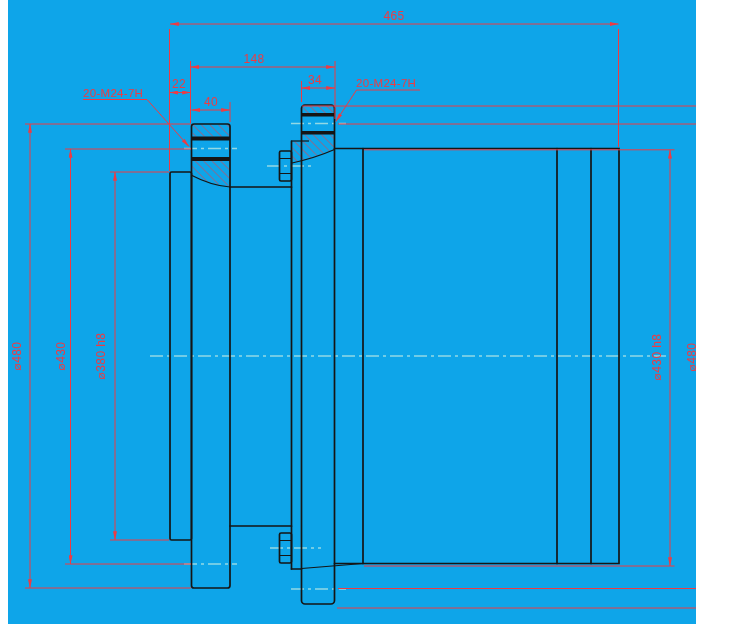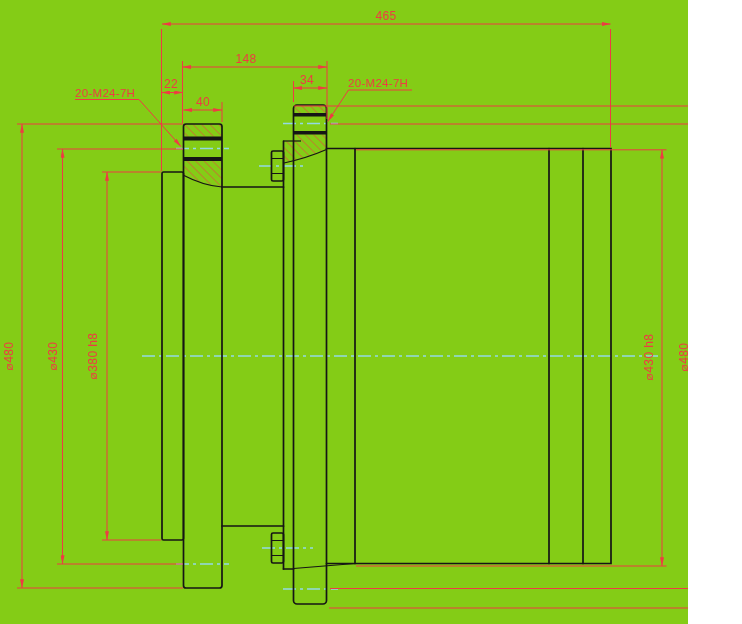--- a/index.html
+++ b/index.html
@@ -1,16 +1,16 @@
 <!DOCTYPE html>
 <html><head>
 <meta charset="utf-8">
 <style>
   html,body{margin:0;padding:0;background:#ffffff;}
-  .stage{position:relative;width:688px;height:624px;background:#84cc16;overflow:hidden;}
+  .stage{position:relative;width:688px;height:624px;background:#0ea5e9;overflow:hidden;margin-left:8px;}
   svg{display:block;font-family:"Liberation Sans","DejaVu Sans",sans-serif;}
   .dimtext{fill:#ee3b43;font-size:12px;letter-spacing:.4px;}
   .notetext{fill:#ee3b43;font-size:11.5px;letter-spacing:.3px;}
   .outl{stroke:#151515;stroke-width:1.7;fill:none;stroke-linecap:round;}
   .thin{stroke:#151515;stroke-width:1.2;fill:none;}
   .band{fill:#151515;stroke:none;}
   .dim{stroke:#ee3b43;stroke-width:1;fill:none;}
   .cl{stroke:#92d9e5;stroke-width:1.3;fill:none;stroke-dasharray:13 4 3 4;}
   .hatchfill{fill:url(#hatch);stroke:none;}
 </style>

